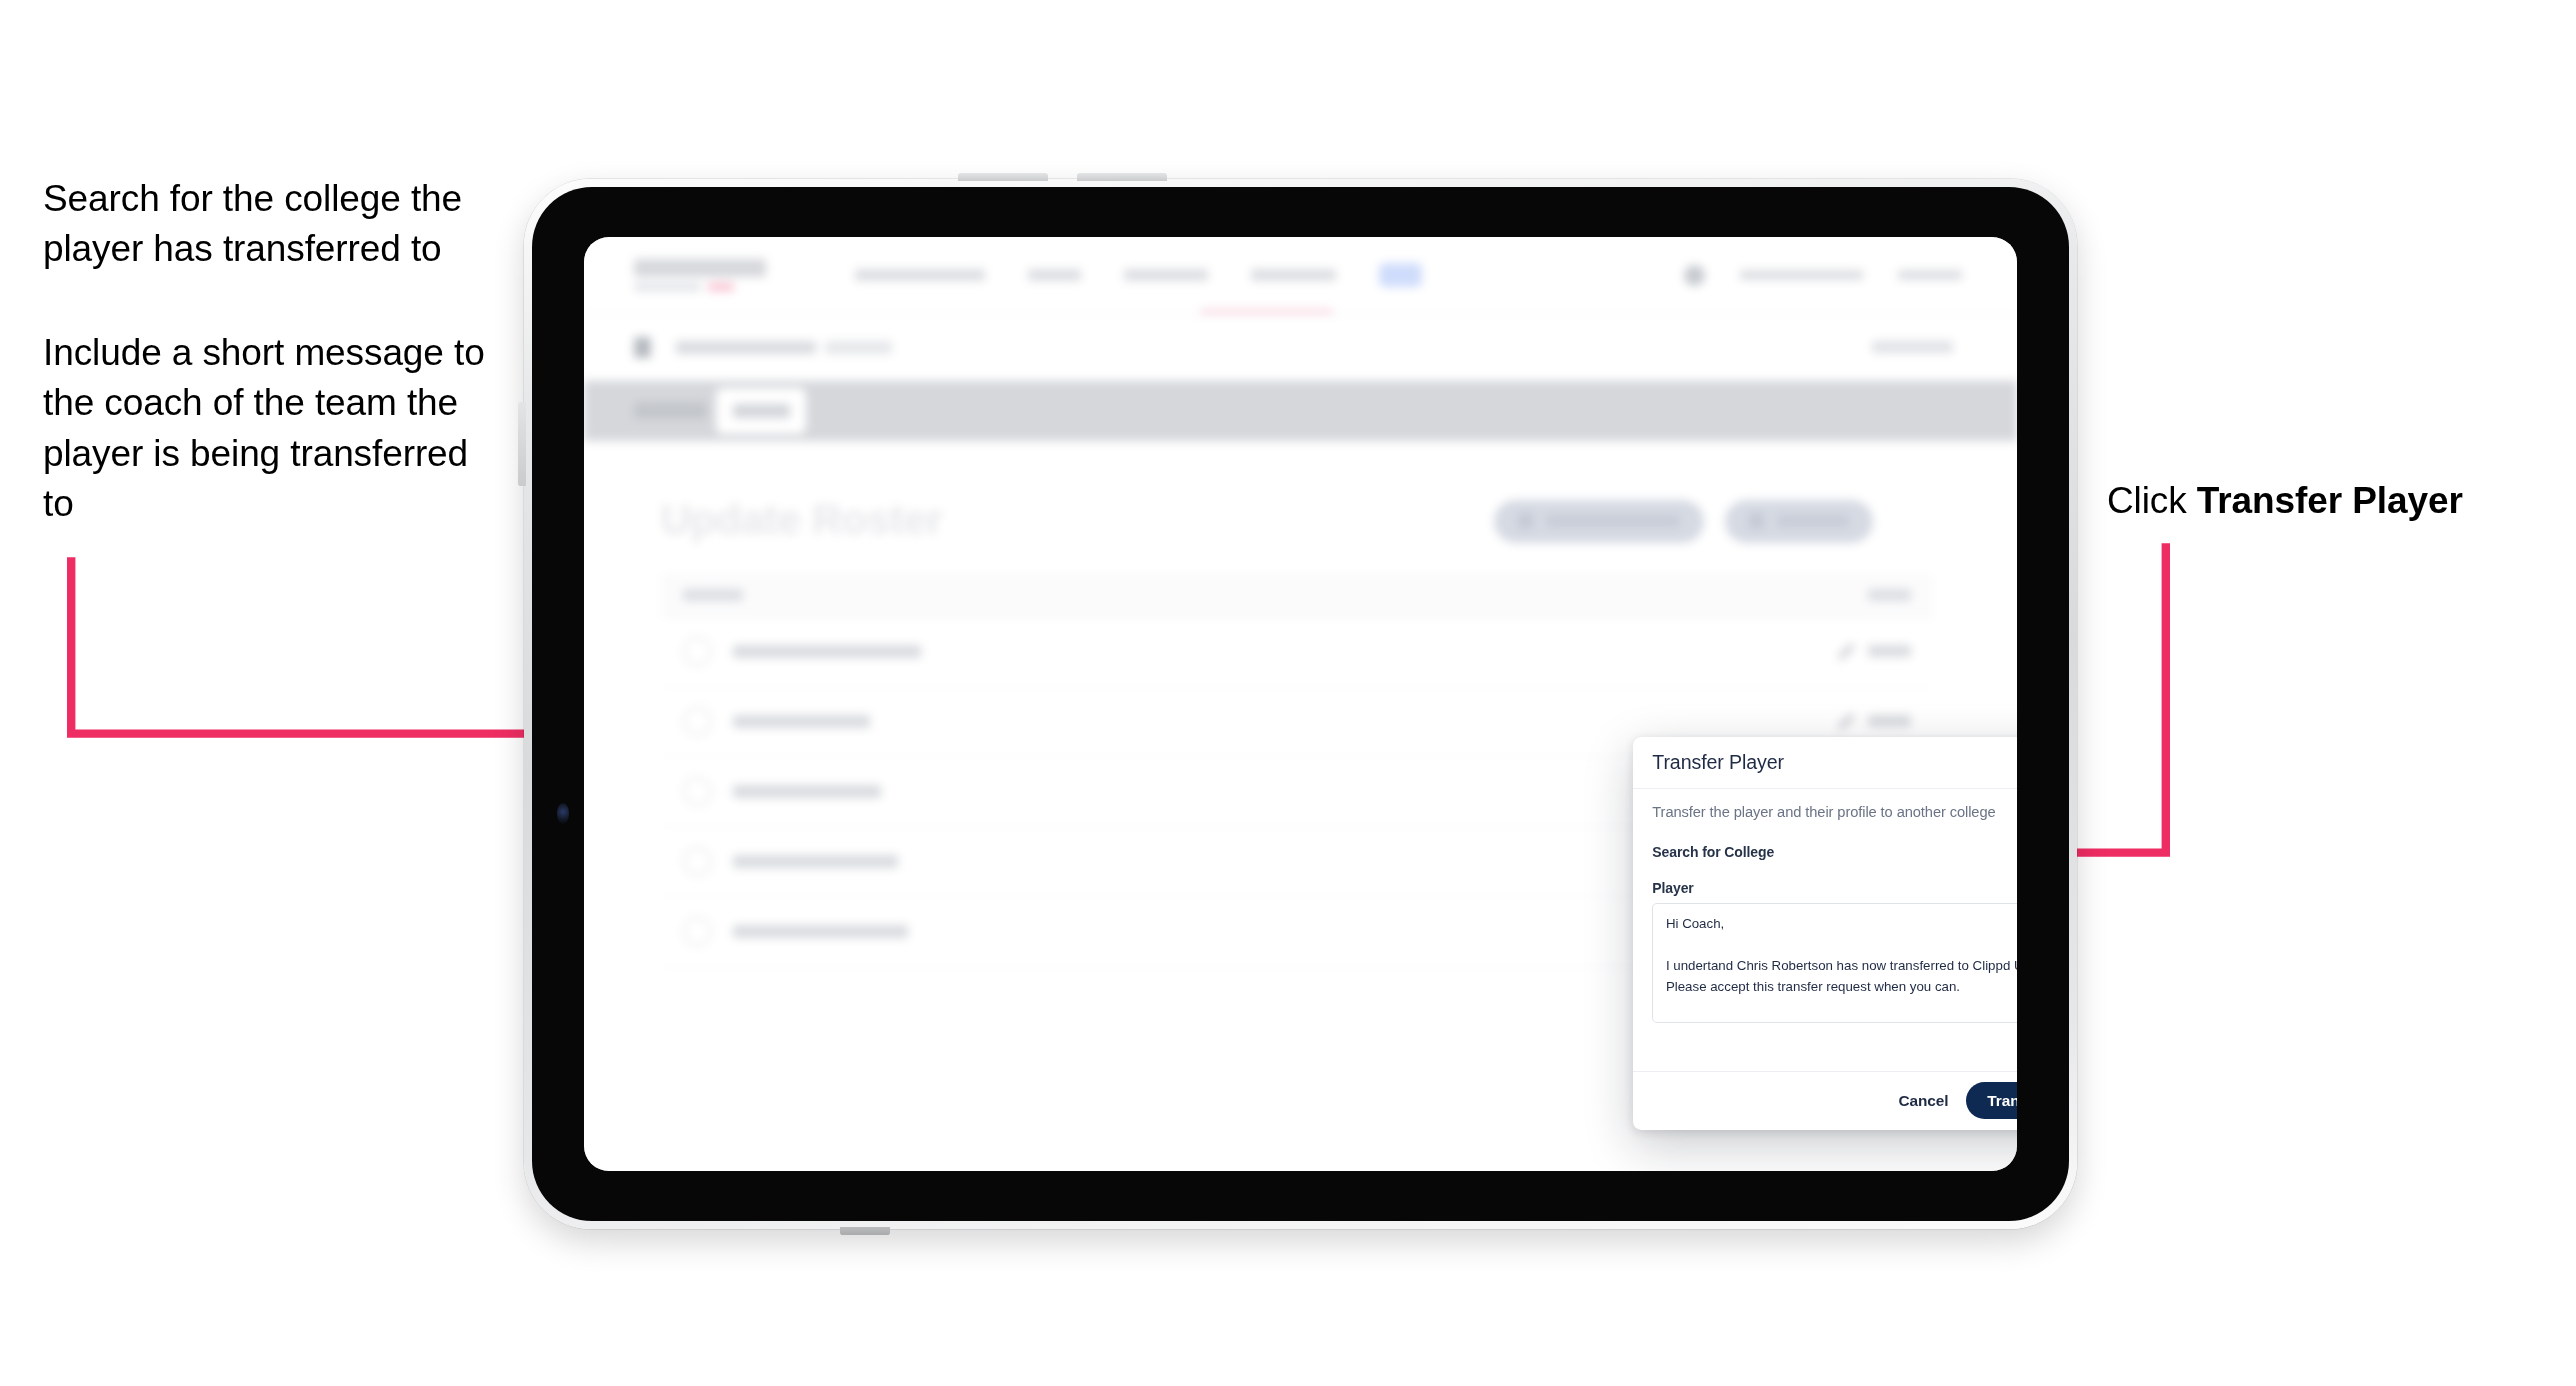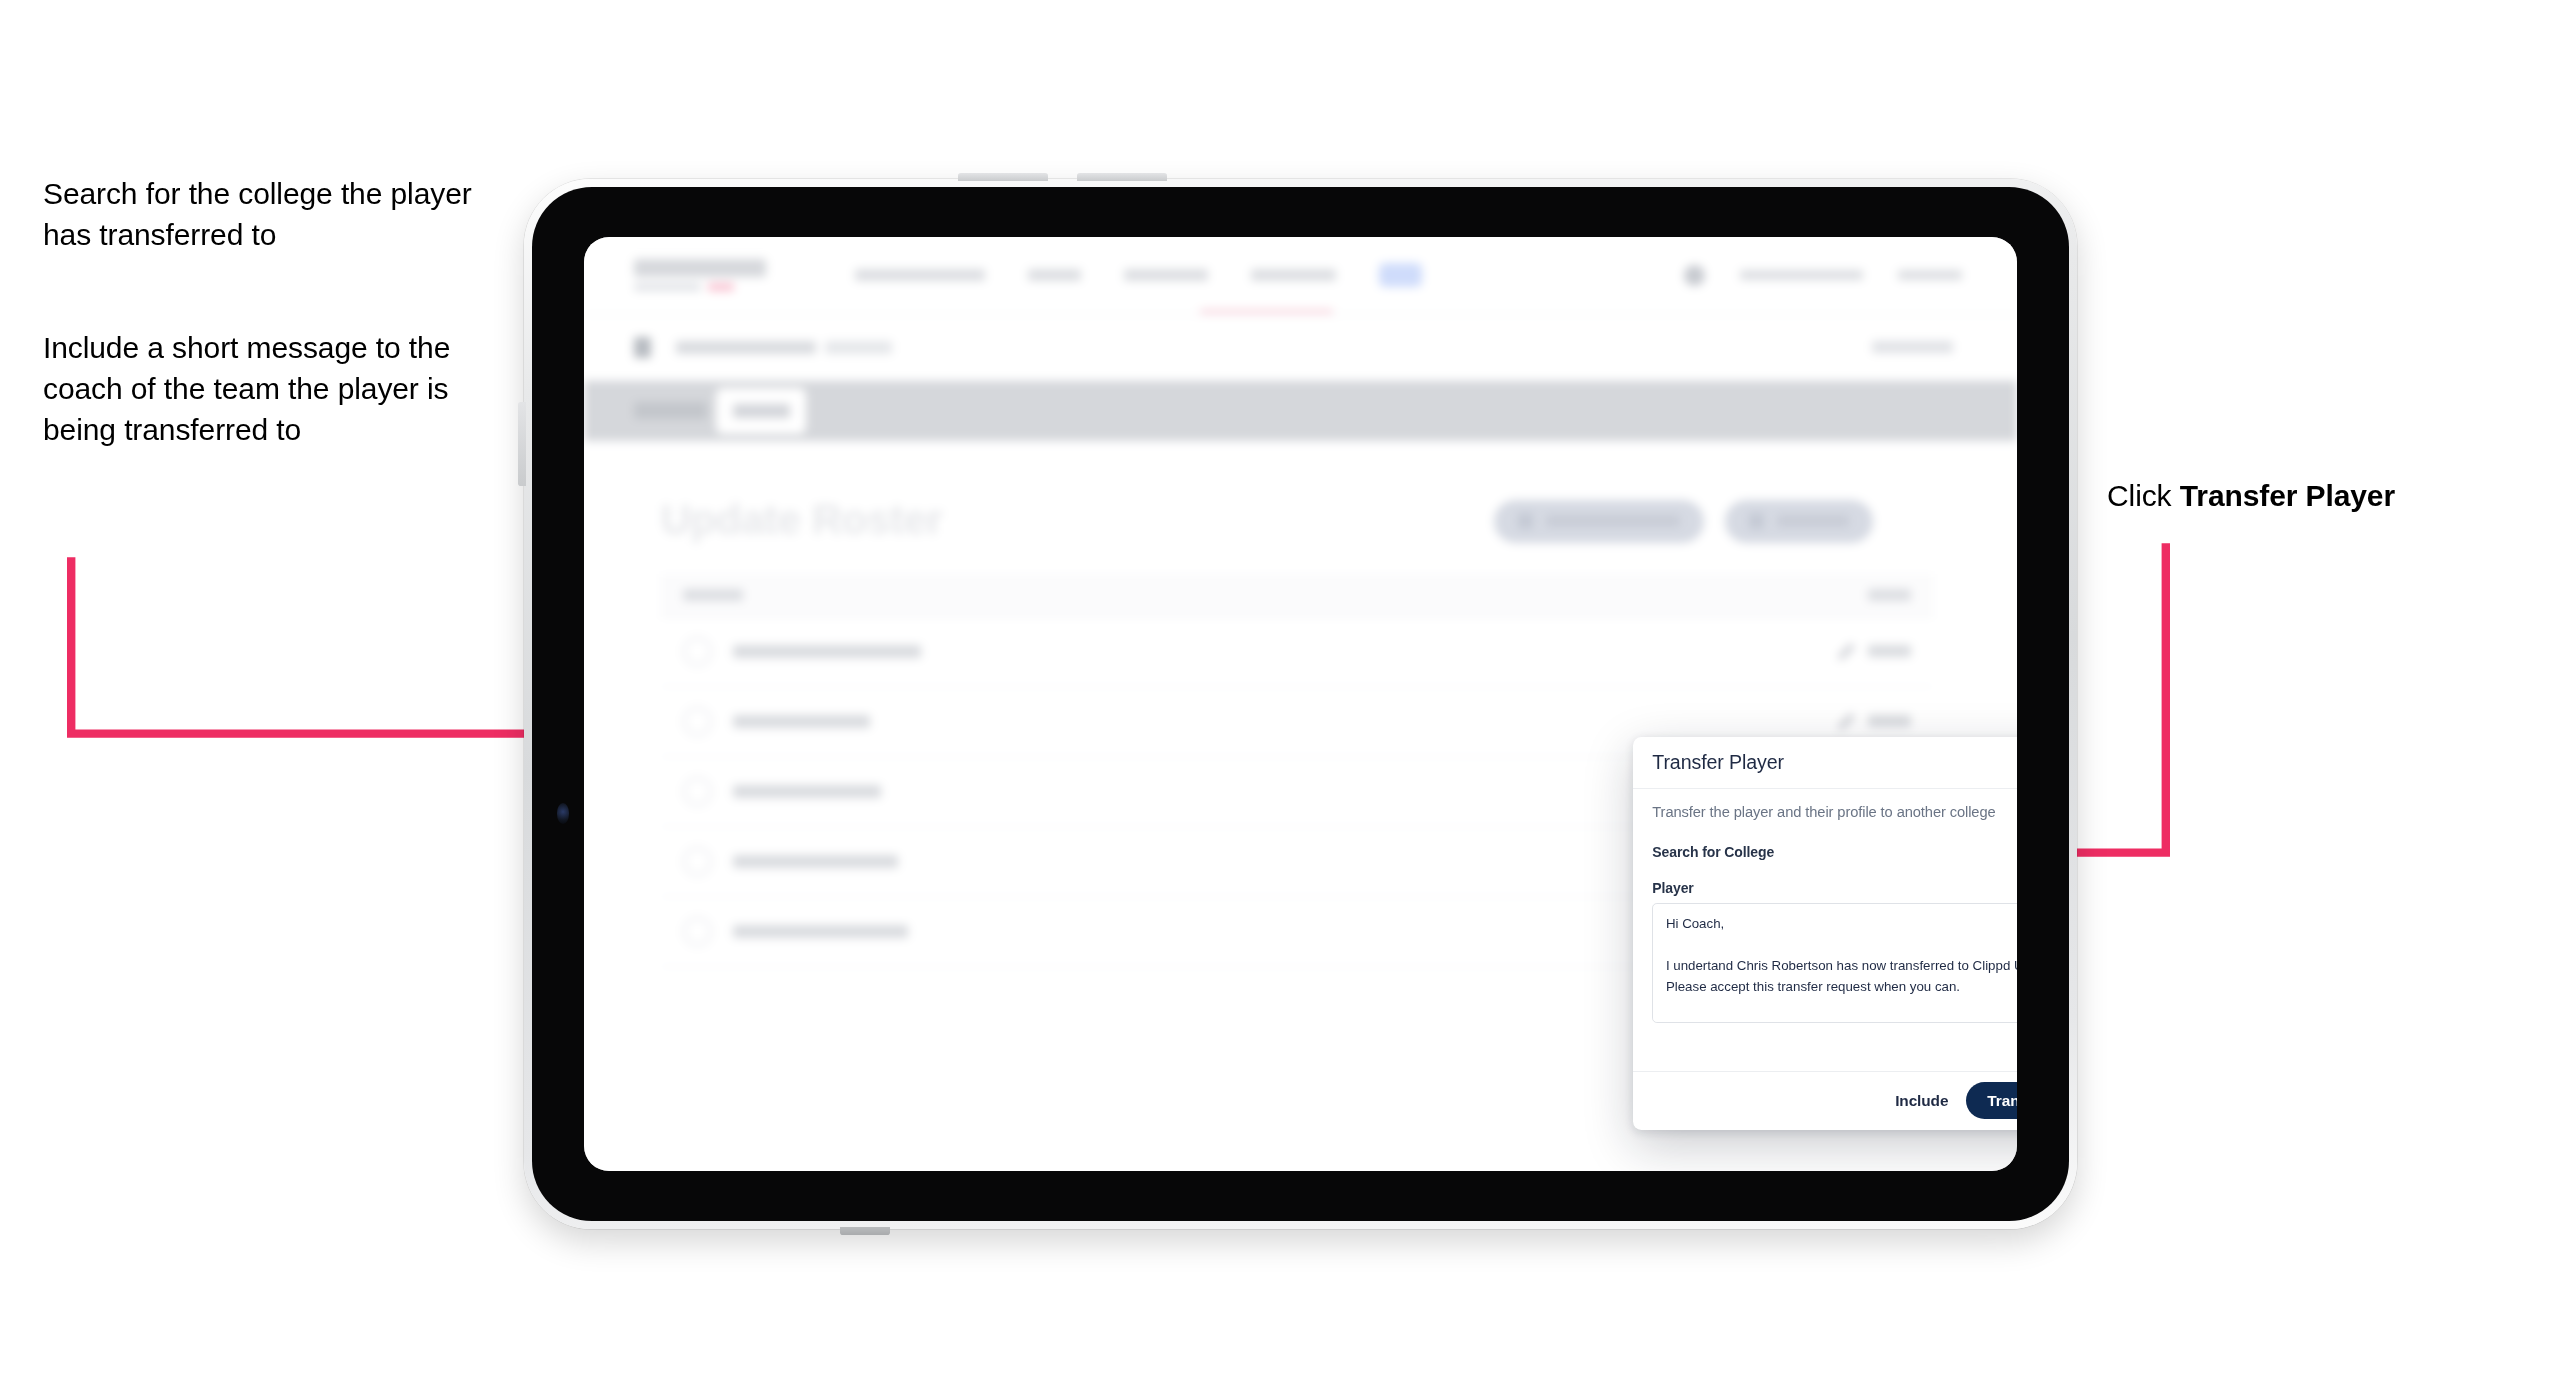--- a/index.html
+++ b/index.html
@@ -9,21 +9,21 @@
     background:#ffffff;
     font-family:"Liberation Sans", sans-serif;
     overflow:hidden;
   }
   #stage { position:relative; width:2576px; height:1386px; background:#fff; }
 
   
   .anno-text {
     position:absolute;
     color:#000;
-    font-size:30px;
+    font-size:37px;
     line-height:1.36;
     font-weight:400;
     letter-spacing:-0.1px;
   }
   #anno-left-1 { left:43px; top:174px; width:448px; }
   #anno-left-2 { left:43px; top:328px; width:448px; }
   #anno-right  { left:2107px; top:476px; width:448px; white-space:nowrap; }
   .anno-right-strong { font-weight:700; }
 
   
@@ -358,21 +358,21 @@
 
             <div class="spacer"></div>
 
             <div class="field-label">Player</div>
             <textarea id="message-box" placeholder="Write a message" style="">Hi Coach,
 
 I undertand Chris Robertson has now transferred to Clippd University. Please accept this transfer request when you can.</textarea>
           </div>
 
           <div id="modal-foot">
-            <button id="cancel-btn">Include</button>
+            <button id="cancel-btn">Cancel</button>
             <button id="transfer-btn" style="background: rgb(14, 42, 82);">Transfer Player</button>
           </div>
         </div>
 
       </div>
     </div>
   </div>
 
 </div>
 

